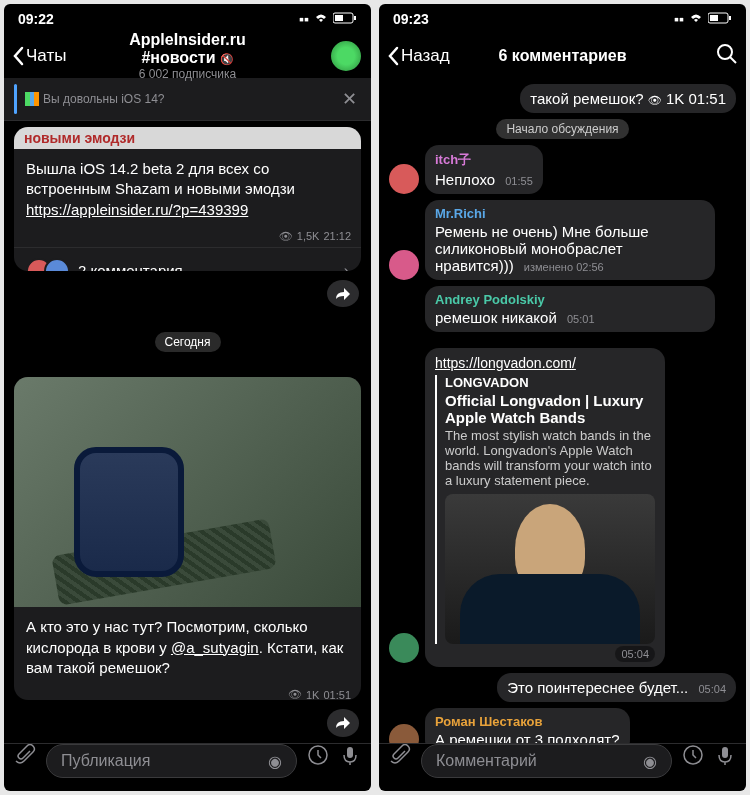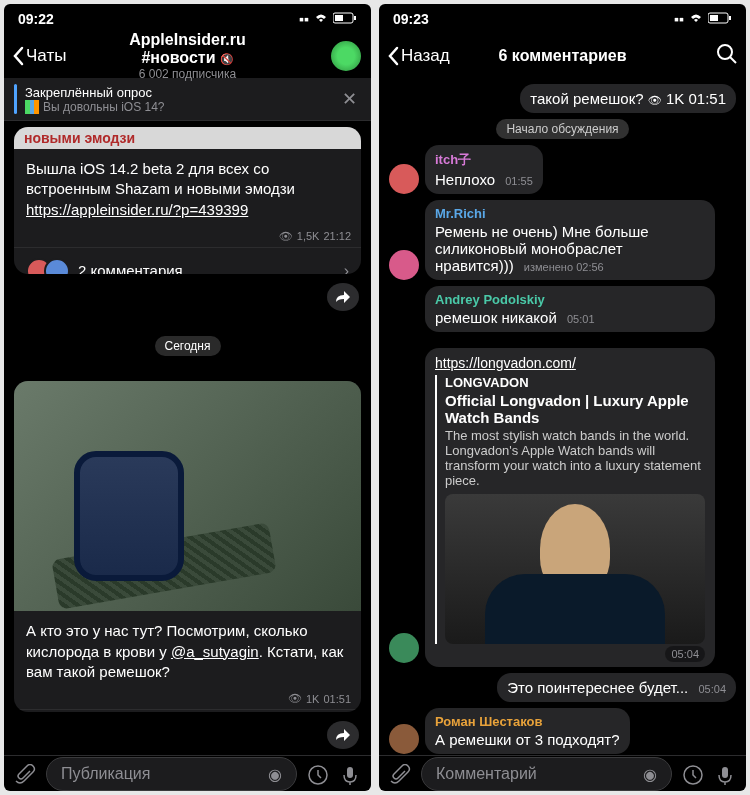--- a/index.html
+++ b/index.html
@@ -146,23 +146,23 @@
     border: 6px solid #0a1a3a;
   }
   .band {
     position: absolute; left: 40px; top: 160px;
     width: 220px; height: 50px;
     background: repeating-linear-gradient(45deg, #3a4a3a 0 4px, #2a3a2a 4px 8px);
     border-radius: 8px;
     transform: rotate(-10deg);
   }
   .input-bar {
-    height: 36px;
-    display: flex;
-    align-items: flex-end;
+    height: 48px;
+    display: flex;
+    align-items: flex-start;
     padding: 0 10px;
     gap: 10px;
     border-top: 1px solid #2c2c2e;
   }
   .input-field {
     flex: 1; height: 34px;
     background: #1c1c1e;
     border: 1px solid #3a3a3c;
     border-radius: 17px;
     color: #8e8e93;
@@ -261,21 +261,20 @@
       <div class="t2">6 002 подписчика</div>
     </div>
     <div class="header-right">
       <div class="avatar-dot"></div>
     </div>
   </div>
 
   <div class="pinned">
     <div class="pinned-bar"></div>
     <div class="pinned-txt">
-      <div class="p1">Закреплённый опрос</div>
       <div class="p2">
           <span class="poll-ic"></span>
           <span>Вы довольны iOS 14?</span>
         </div>
     </div>
     <div class="close-x">✕</div>
   </div>
 
   <div class="scroll">
     <div class="post-card">
@@ -431,21 +430,21 @@
     </div>
 
     <div class="bubble-row" style="align-items:flex-start">
       <div class="av-sm" style="background:#3a8a5a; align-self:flex-end; margin-bottom:4px"></div>
       <div style="display:flex;flex-direction:column;gap:16px;flex:1">
         <div class="bubble">
           <div class="uname c3">Andrey Podolskiy</div>
           <span class="msg-line">ремешок никакой</span>
           <span class="ts">05:01</span>
         </div>
-        <div class="bubble" style="width:290px">
+        <div class="bubble" style="width:240px">
           <a style="color:#fff;text-decoration:underline;font-size:14px">https://longvadon.com/</a>
           <div class="link-prev">
             <div class="site">LONGVADON</div>
             <div class="lp-title">Official Longvadon | Luxury Apple Watch Bands</div>
             <div class="desc">The most stylish watch bands in the world. Longvadon's Apple Watch bands will transform your watch into a luxury statement piece.</div>
             <div class="link-img">
               <div class="man"></div>
                 <div class="man-body"></div>
             </div>
           </div>

